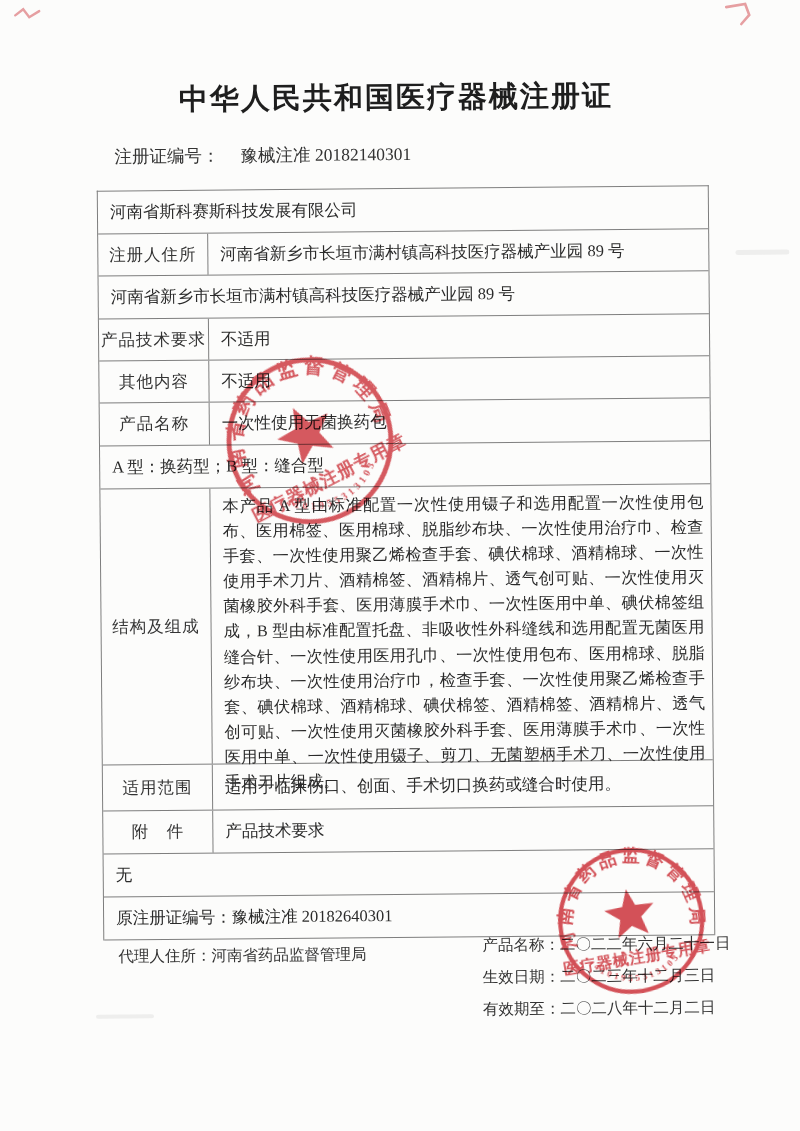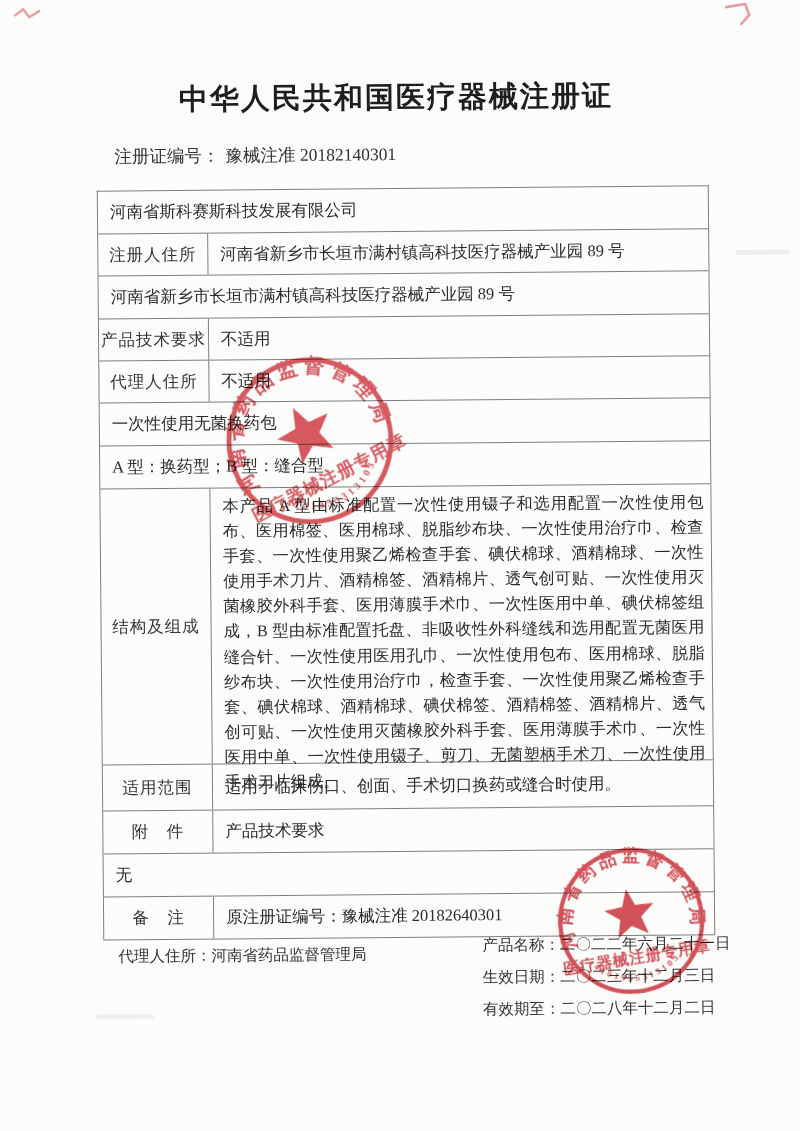--- a/index.html
+++ b/index.html
@@ -8,21 +8,21 @@
     background:#fcfcfb;
     font-family:"Liberation Serif","DejaVu Serif",serif;
     color:#2e2e2e;
   }
   .sheet{position:absolute;left:0;top:0;width:800px;height:1131px;transform:rotate(-0.5deg);transform-origin:400px 560px;}
   .page-title{
     position:absolute;left:0;top:78px;width:800px;margin:0;
     text-align:center;font-size:29px;font-weight:bold;letter-spacing:2px;color:#1e1e1e;
   }
   .reg-line{position:absolute;left:118px;top:142px;font-size:17.5px;color:#333;}
-  .reg-line .lbl{margin-right:6px;}
+  .reg-line .lbl{margin-right:21px;}
   
   .cert-table{
     position:absolute;left:100px;top:188px;width:612px;
     border:1px solid #7e7e7e;border-bottom:none;box-sizing:border-box;
   }
   .row{display:flex;border-bottom:1px solid #7e7e7e;box-sizing:border-box;}
   .h43{height:43px}.h42{height:42px}.h276{height:276px}.h46{height:46px}
   .cell{box-sizing:border-box;}
   .label-cell{
     width:110px;min-width:110px;border-right:1px solid #7e7e7e;
@@ -76,24 +76,25 @@
       <div class="cell value-cell">河南省新乡市长垣市满村镇高科技医疗器械产业园 89 号</div>
     </div>
     <div class="row h43">
       <div class="cell value-cell">河南省新乡市长垣市满村镇高科技医疗器械产业园 89 号</div>
     </div>
     <div class="row h42">
       <div class="cell label-cell">产品技术要求</div>
       <div class="cell value-cell">不适用</div>
     </div>
     <div class="row h42">
-      <div class="cell label-cell">代理人住所</div>
+      <div class="cell label-cell">其他内容</div>
       <div class="cell value-cell">不适用</div>
     </div>
     <div class="row h43">
+      <div class="cell label-cell">产品名称</div>
       <div class="cell value-cell">一次性使用无菌换药包</div>
     </div>
     <div class="row h43">
       <div class="cell value-cell">A 型：换药型；B 型：缝合型</div>
     </div>
     <div class="row h276">
       <div class="cell label-cell">结构及组成</div>
       <div class="cell value-cell long">本产品 A 型由标准配置一次性使用镊子和选用配置一次性使用包布、医用棉签、医用棉球、脱脂纱布块、一次性使用治疗巾、检查手套、一次性使用聚乙烯检查手套、碘伏棉球、酒精棉球、一次性使用手术刀片、酒精棉签、酒精棉片、透气创可贴、一次性使用灭菌橡胶外科手套、医用薄膜手术巾、一次性医用中单、碘伏棉签组成，B 型由标准配置托盘、非吸收性外科缝线和选用配置无菌医用缝合针、一次性使用医用孔巾、一次性使用包布、医用棉球、脱脂纱布块、一次性使用治疗巾，检查手套、一次性使用聚乙烯检查手套、碘伏棉球、酒精棉球、碘伏棉签、酒精棉签、酒精棉片、透气创可贴、一次性使用灭菌橡胶外科手套、医用薄膜手术巾、一次性医用中单、一次性使用镊子、剪刀、无菌塑柄手术刀、一次性使用手术刀片组成。</div>
     </div>
     <div class="row h46">
@@ -101,21 +102,20 @@
       <div class="cell value-cell">适用于临床伤口、创面、手术切口换药或缝合时使用。</div>
     </div>
     <div class="row h43">
       <div class="cell label-cell">附　件</div>
       <div class="cell value-cell">产品技术要求</div>
     </div>
     <div class="row h43">
       <div class="cell value-cell">无</div>
     </div>
     <div class="row h43">
-      <div class="cell label-cell">备　注</div>
       <div class="cell value-cell">原注册证编号：豫械注准 20182640301</div>
     </div>
   </div>
 
   <div class="dept-line">
     <span>代理人住所：</span><span>河南省药品监督管理局</span>
   </div>
 
   <div class="dates-block">
     <div class="date-line">

